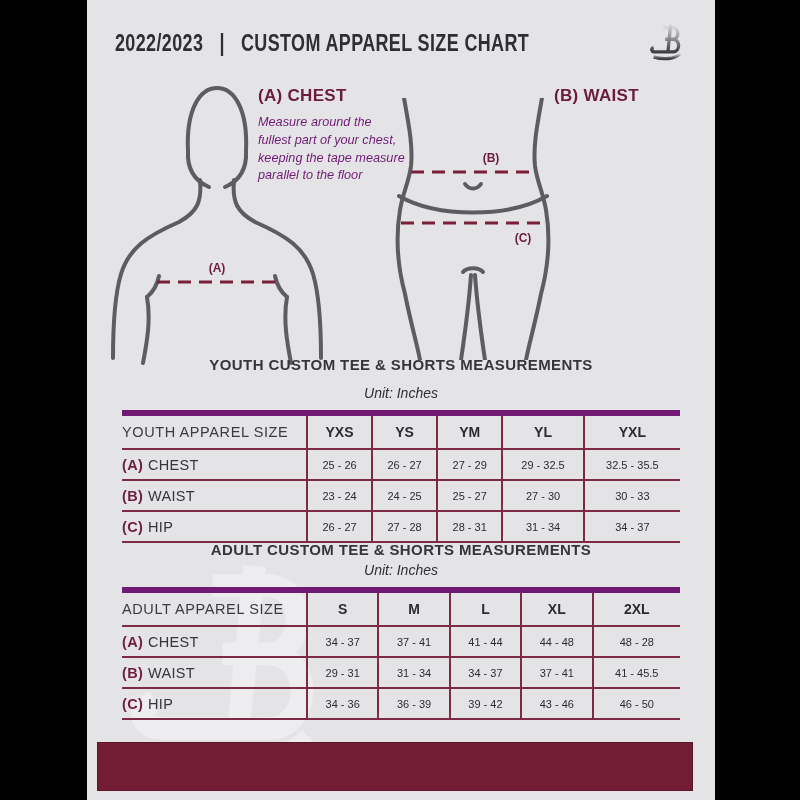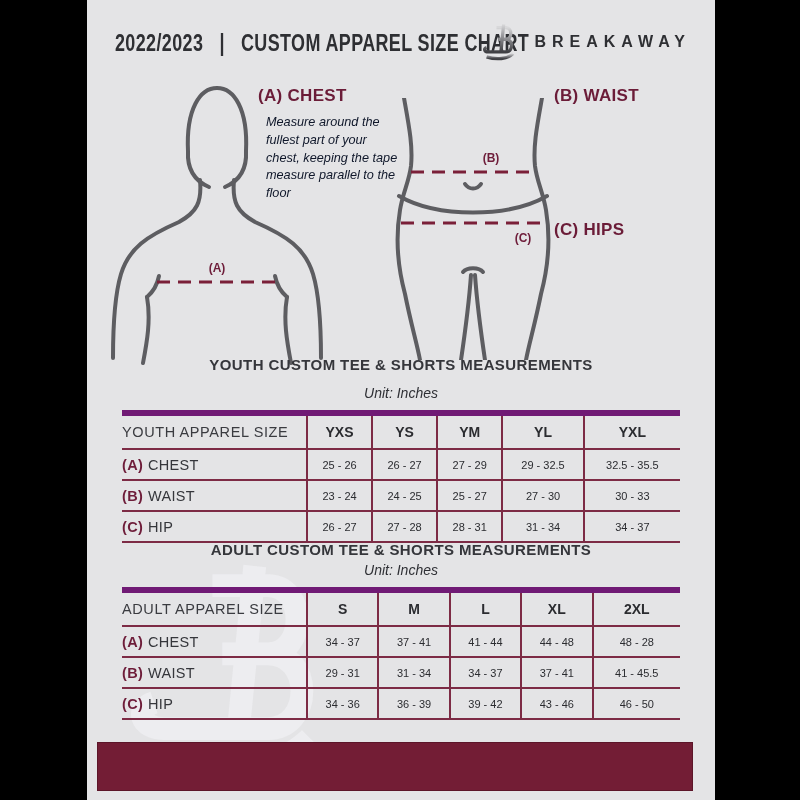--- a/index.html
+++ b/index.html
@@ -27,21 +27,21 @@
   }
   .logo-group { position: absolute; right: 24px; top: 20px; display: flex; align-items: center; gap: 10px; }
   .brand-name { font-size: 16px; font-weight: 700; color: #2e2f33; letter-spacing: 6px; }
   
   .diagram { position: absolute; }
   .body-stroke { fill: none; stroke: #5d5d61; stroke-width: 4; stroke-linecap: round; }
   .dash-line { stroke: #7a1f38; stroke-width: 3.2; stroke-dasharray: 13 8; fill: none; }
   .dash-label { font-size: 12px; font-weight: 700; fill: #6e1d3a; font-family: "Liberation Sans", sans-serif; }
   .guide-block { position: absolute; }
   .guide-block h3 { margin: 0 0 8px 0; font-size: 17px; font-weight: 700; color: #6b1c38; letter-spacing: 0.3px; }
-  .guide-block p { margin: 8px; font-size: 12.7px; font-style: italic; color: #0f172a; line-height: 1.4; white-space: pre-line; }
+  .guide-block p { margin: 0; font-size: 12.7px; font-style: italic; color: #701a75; line-height: 1.4; white-space: pre-line; }
   
   .section-title { position: absolute; left: 0; width: 628px; text-align: center;
     font-size: 15px; font-weight: 700; color: #35363b; letter-spacing: 0.4px; z-index: 2; }
   .section-unit { position: absolute; left: 0; width: 628px; text-align: center;
     font-size: 14px; font-style: italic; color: #2f3035; z-index: 2; }
   .size-table { position: absolute; left: 35px; width: 558px; border-collapse: collapse; z-index: 2; }
   .size-table th, .size-table td { padding: 0; }
   .size-table thead tr { border-top: 6px solid #701a75; border-bottom: 2px solid #7d2b45; height: 36px; }
   .size-table tbody tr { border-bottom: 2px solid #7d2b45; height: 31px; }
   .size-table th:not(:first-child), .size-table td:not(:first-child) { border-left: 2px solid #7d2b45; }
@@ -75,21 +75,20 @@
             <stop offset="0.5" stop-color="#8a8a8e"></stop>
             <stop offset="1" stop-color="#3f3f43"></stop>
           </linearGradient>
         </defs>
         <g fill="none" stroke="url(#metal)" stroke-width="6">
           <path d="M 30,14 H 47 C 59,14 59,35 47,35 H 33 M 47,35 C 61,35 61,58 47,58 H 15 C 8,58 6,52 12,50"></path>
           <path d="M 43,8 L 38,58"></path>
           <path d="M 12,67 C 30,73 50,71 60,61"></path>
         </g>
       </svg>
-      <span class="brand-name">BREAKAWAY</span>
     </div>
 
     <svg class="diagram" style="left:20px; top:80px;" width="220" height="285" viewBox="0 0 220 285">
       <path class="body-stroke" stroke-width="5" d="M 102,107 C 88,101 80,89 81,71 C 79,29 93,8 110,8 C 127,8 141,29 139,71 C 140,89 132,101 118,107"></path>
       <path class="body-stroke" d="M 93,100 C 95,122 90,132 72,142 C 40,156 22,168 14,194 C 8,214 6,248 6,278"></path>
       <path class="body-stroke" d="M 127,100 C 125,122 130,132 148,142 C 180,156 198,168 206,194 C 212,214 214,248 214,278"></path>
       <path class="body-stroke" stroke-width="3" d="M 52,196 C 50,206 46,212 40,217"></path>
       <path class="body-stroke" stroke-width="3" d="M 168,196 C 170,206 174,212 180,217"></path>
       <path class="body-stroke" stroke-width="3" d="M 40,217 C 44,240 40,262 36,283"></path>
       <path class="body-stroke" stroke-width="3" d="M 180,217 C 176,240 180,262 184,283"></path>
@@ -114,21 +113,20 @@
       <line class="dash-line" x1="18" y1="74" x2="142" y2="74"></line>
       <line class="dash-line" x1="8" y1="125" x2="153" y2="125"></line>
       <text class="dash-label" x="130" y="144" text-anchor="middle">(C)</text>
     </svg>
 
     <div class="guide-block" style="left:467px; top:86px; width:138px;">
       <h3>(B) WAIST</h3>
     </div>
 
     <div class="guide-block" style="left:467px; top:220px; width:145px;">
-      <h3>(C) HIPS</h3>
     </div>
 
     <svg class="watermark" width="280" height="260" viewBox="0 0 80 80">
       <g fill="none" stroke="#f0f0f3" stroke-width="7">
         <path d="M 30,14 H 47 C 59,14 59,35 47,35 H 33 M 47,35 C 61,35 61,58 47,58 H 15 C 8,58 6,52 12,50"></path>
         <path d="M 43,8 L 38,58"></path>
         <path d="M 12,67 C 30,73 50,71 60,61"></path>
       </g>
     </svg>
 

